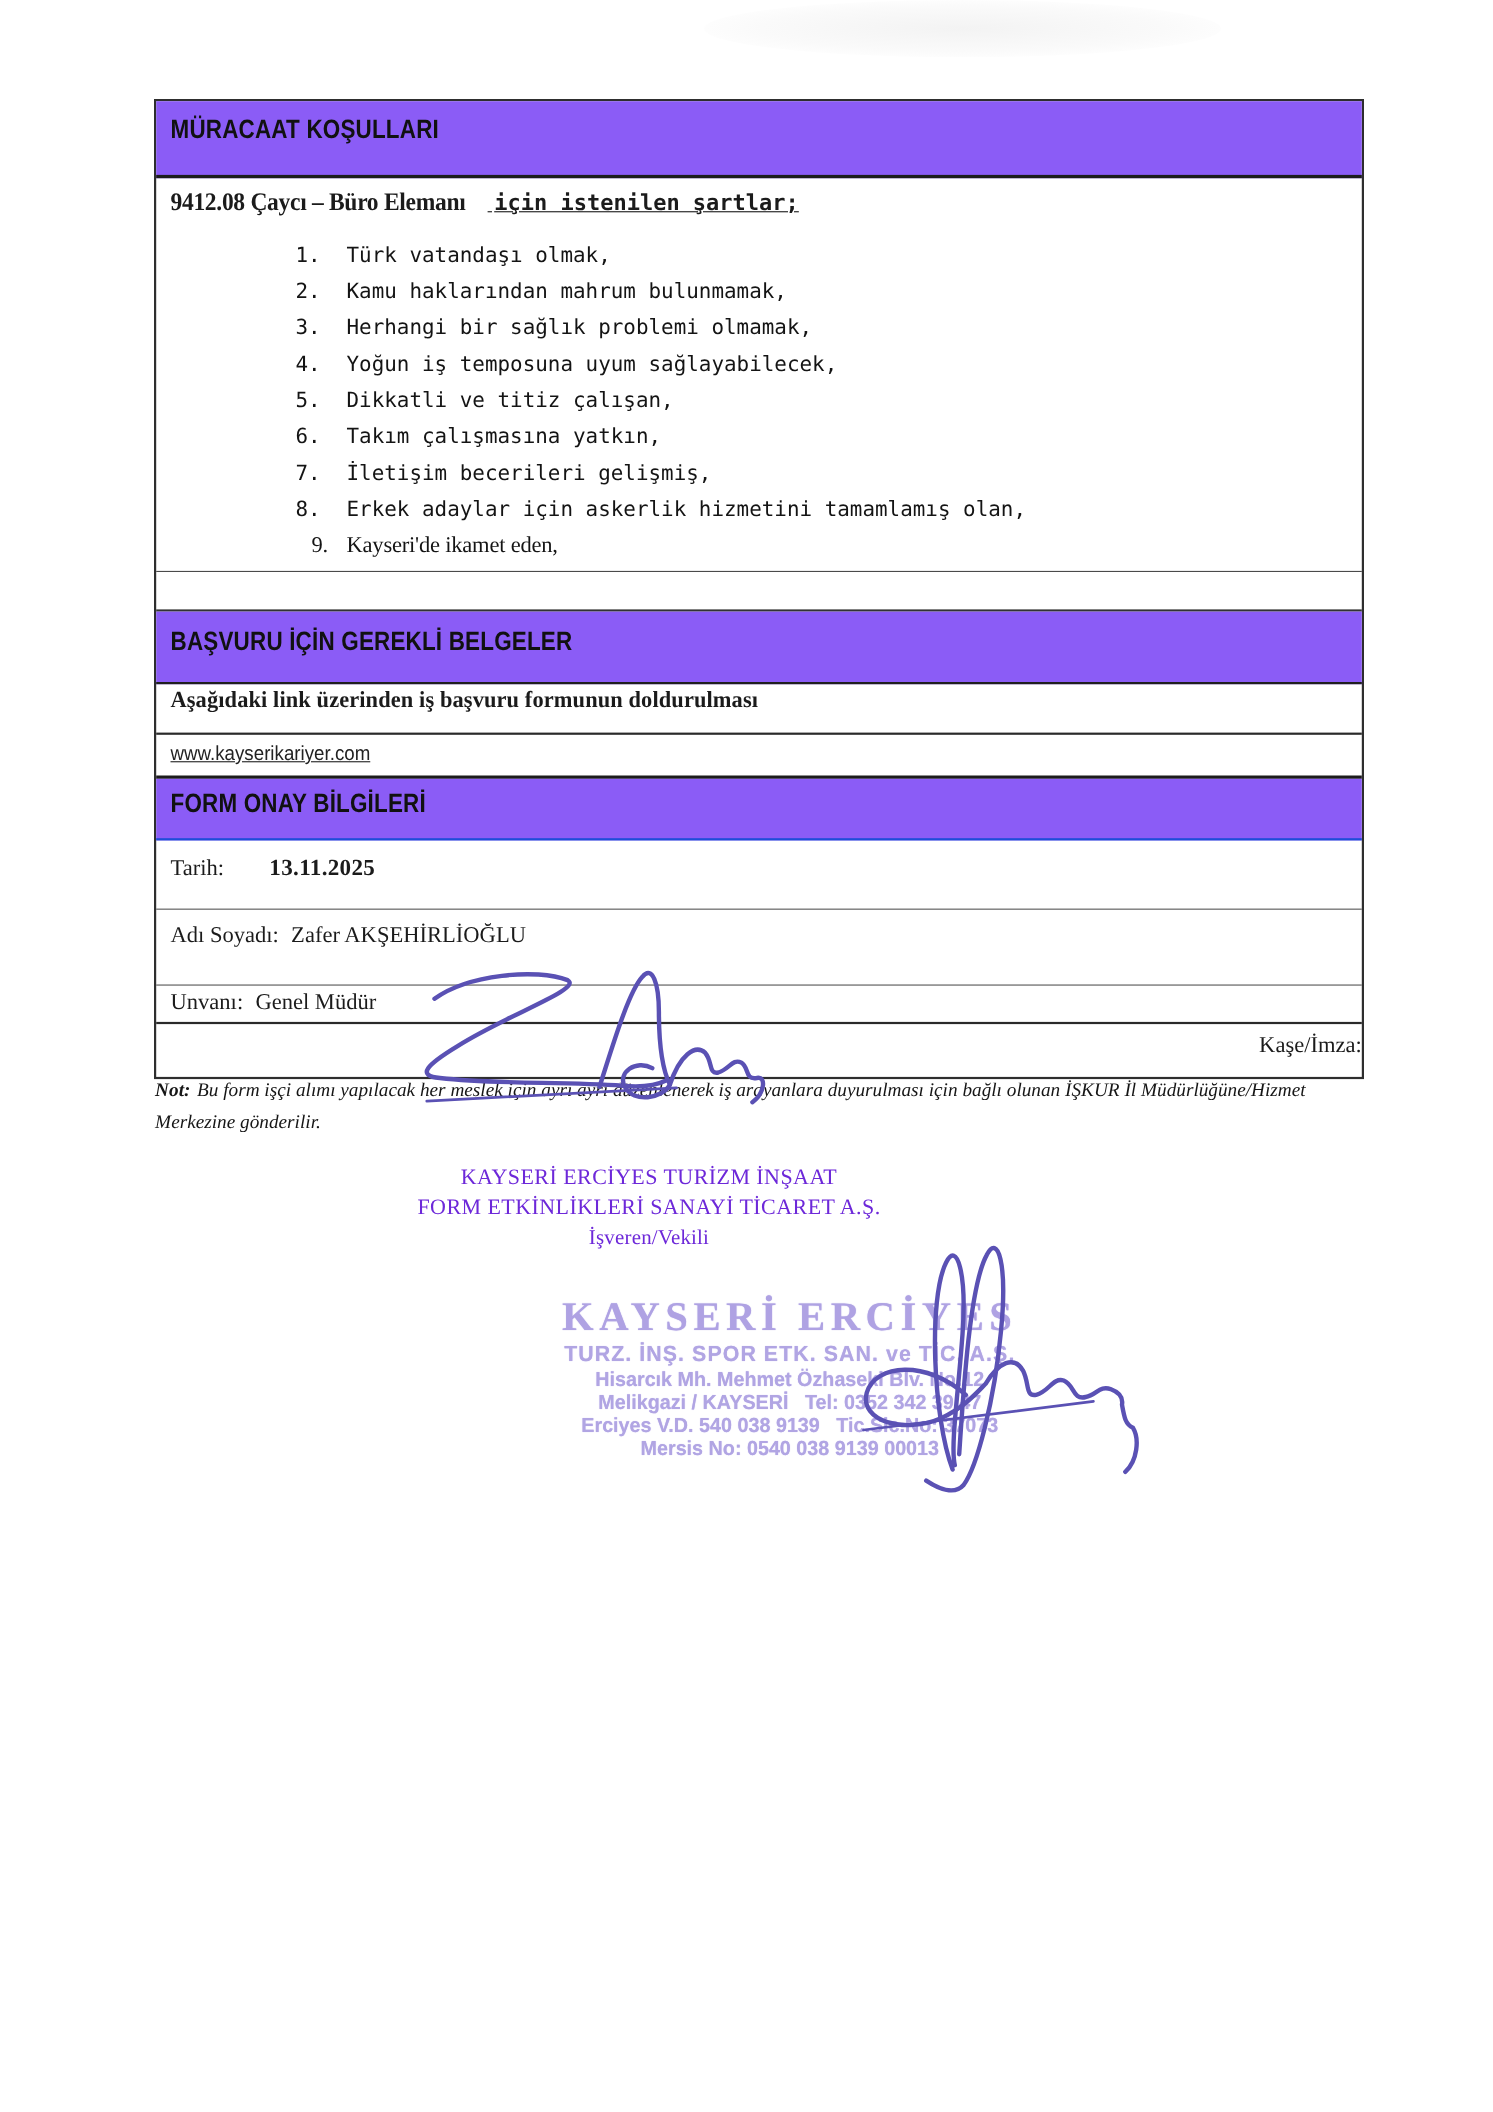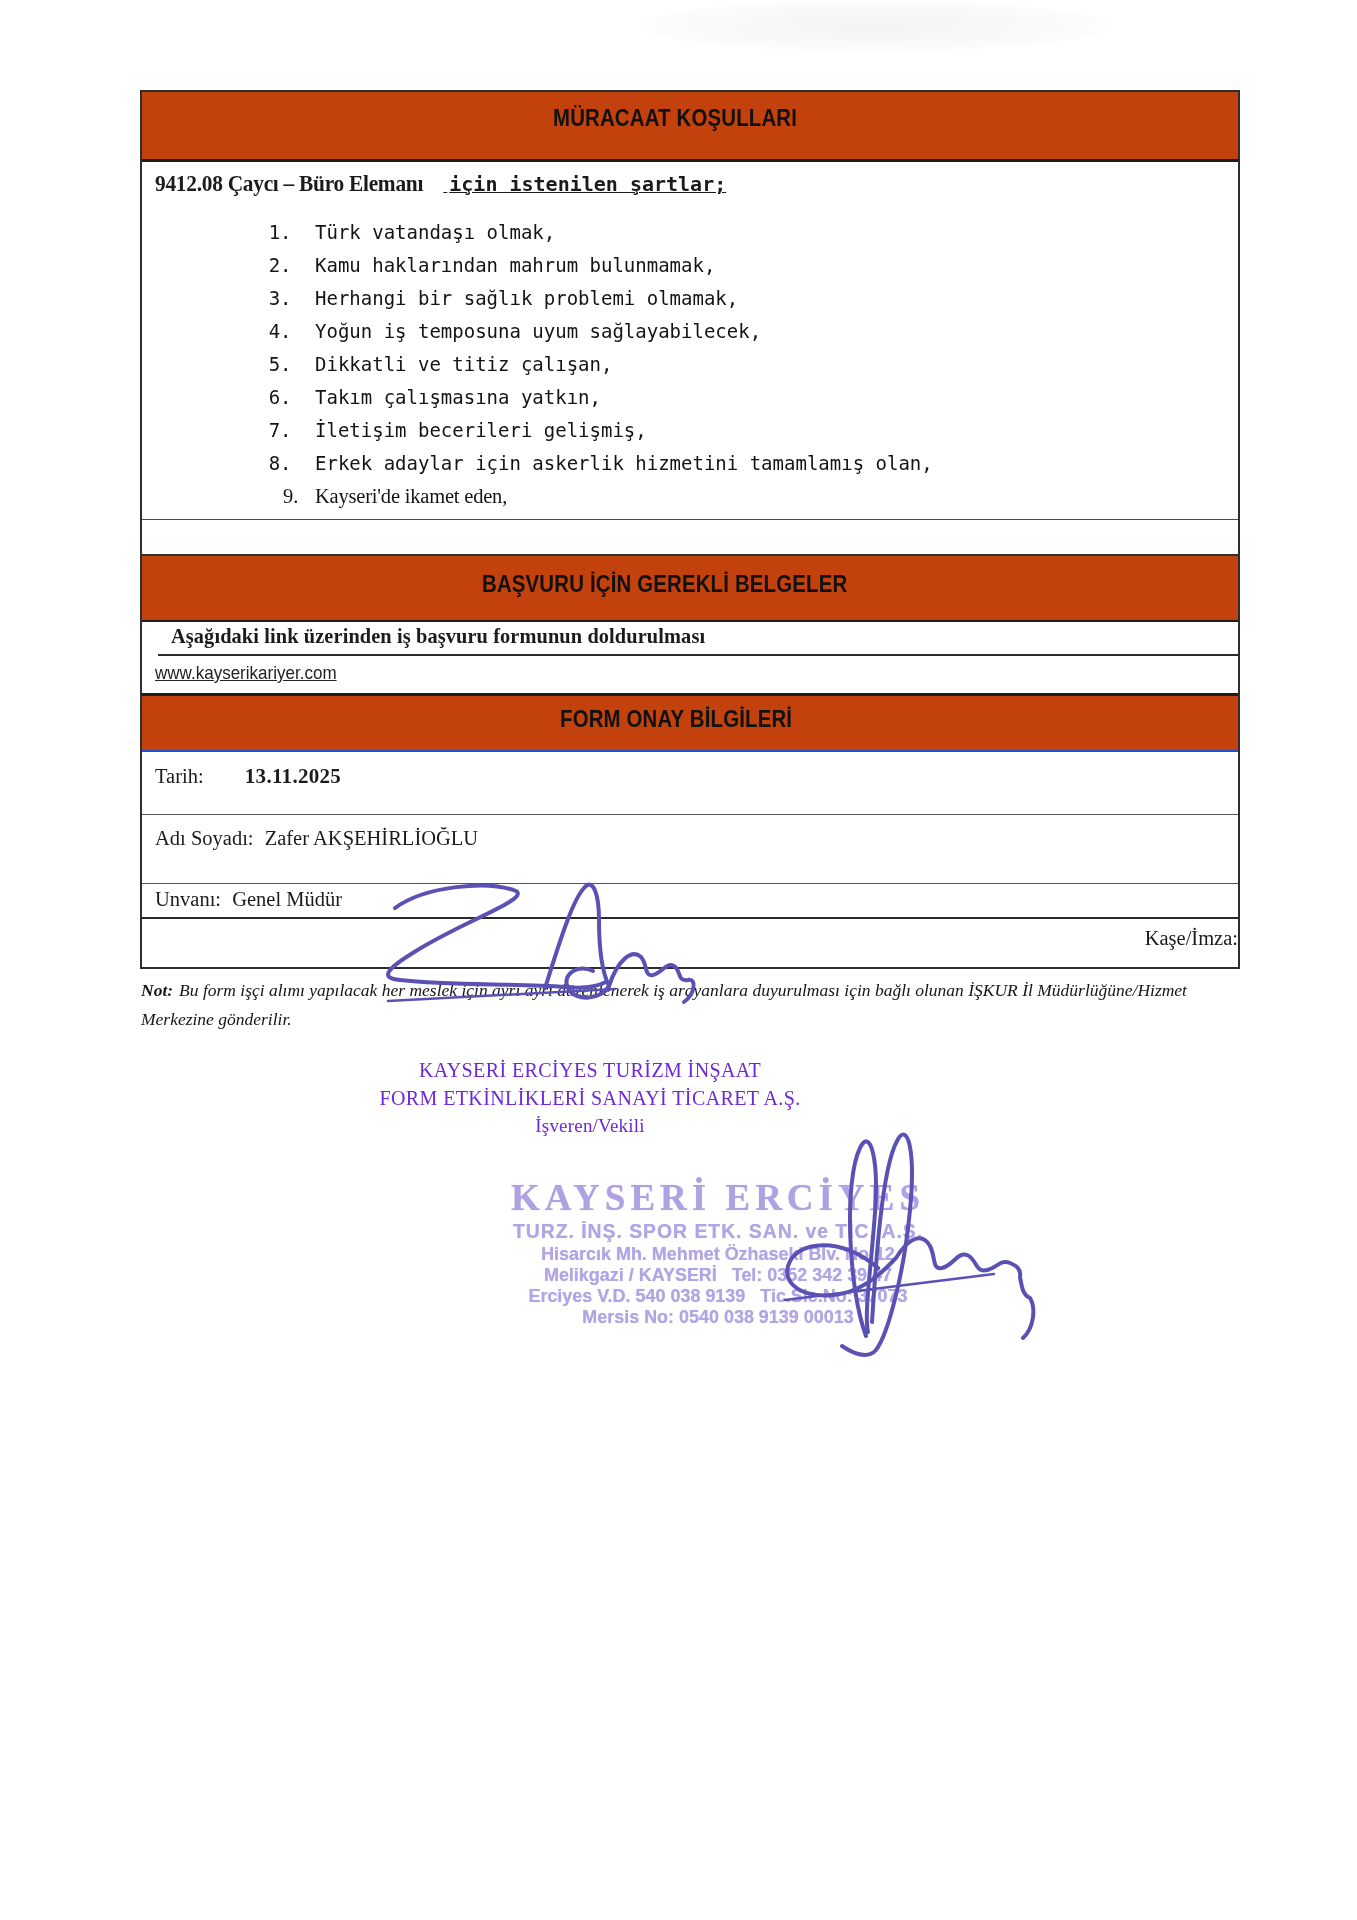--- a/index.html
+++ b/index.html
@@ -17,33 +17,33 @@
     border-radius:50%;
   }
   
   .doc-table{
     position:absolute;left:140px;top:90px;width:1100px;
     border:2px solid #2e2e2e;
     box-sizing:border-box;
     background:#fff;
   }
   .row{box-sizing:border-box;position:relative;padding-left:13px;}
-  .gray{background:#c2410c;text-align:center;}
+  .gray{background:#8b5cf6;}
   .hdr-text{
     display:inline-block;
     font-family:"Liberation Sans", sans-serif;
     font-weight:bold;font-size:24px;letter-spacing:.2px;color:#111;
     transform:scaleX(.85);transform-origin:left center;
     white-space:nowrap;
   }
   .r1{height:70px;border-bottom:3px solid #1c1c1c;padding-top:12px;}
   .r2{height:358px;border-bottom:1px solid #4a4a4a;padding-top:9px;}
   .r3{height:36px;border-bottom:2px solid #333;}
   .r4{height:66px;border-bottom:2px solid #1f1f1f;padding-top:14px;}
-  .r5{height:34px;border-bottom:2px solid #2a2a2a;padding-top:2px;margin-left:16px;}
+  .r5{height:46px;border-bottom:2px solid #2a2a2a;padding-top:2px;}
   .r6{height:40px;border-bottom:3px solid #1c1c1c;padding-top:6px;}
   .r7{height:56px;border-bottom:2px solid #1d4ed8;padding-top:9px;}
   .r8{height:63px;border-bottom:1px solid #555;padding-top:12px;}
   .r9{height:69px;border-bottom:1px solid #555;padding-top:12px;}
   .r10{height:35px;border-bottom:2px solid #2a2a2a;padding-top:4px;}
   .r11{height:48px;padding-top:8px;text-align:right;}
   .req-heading{white-space:nowrap;text-decoration:underline;}
   .req-heading .bold-part{
     display:inline-block;
     font-family:"Liberation Serif", serif;font-weight:bold;font-size:23px;

